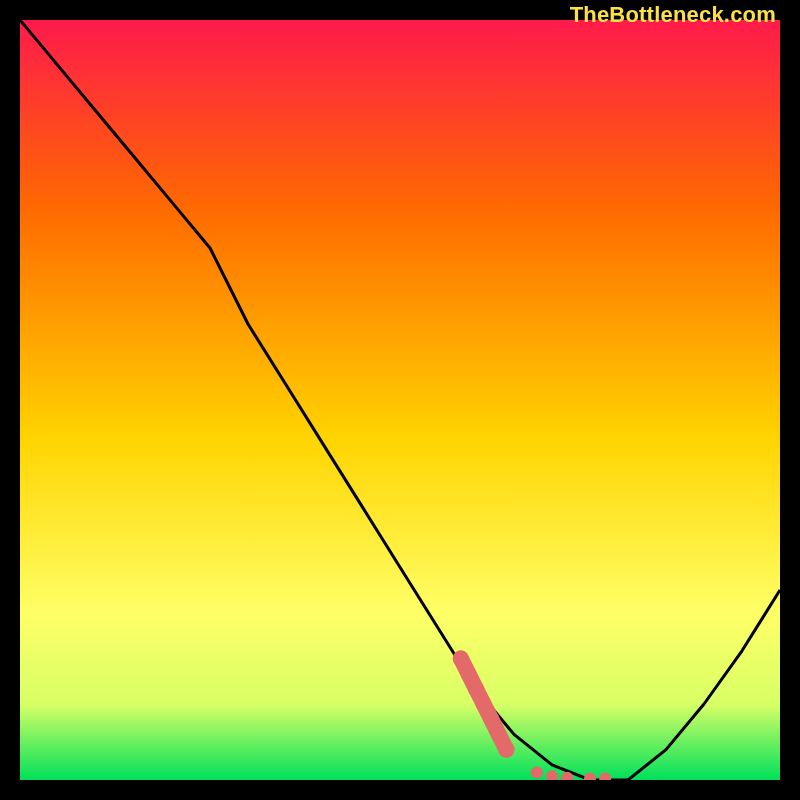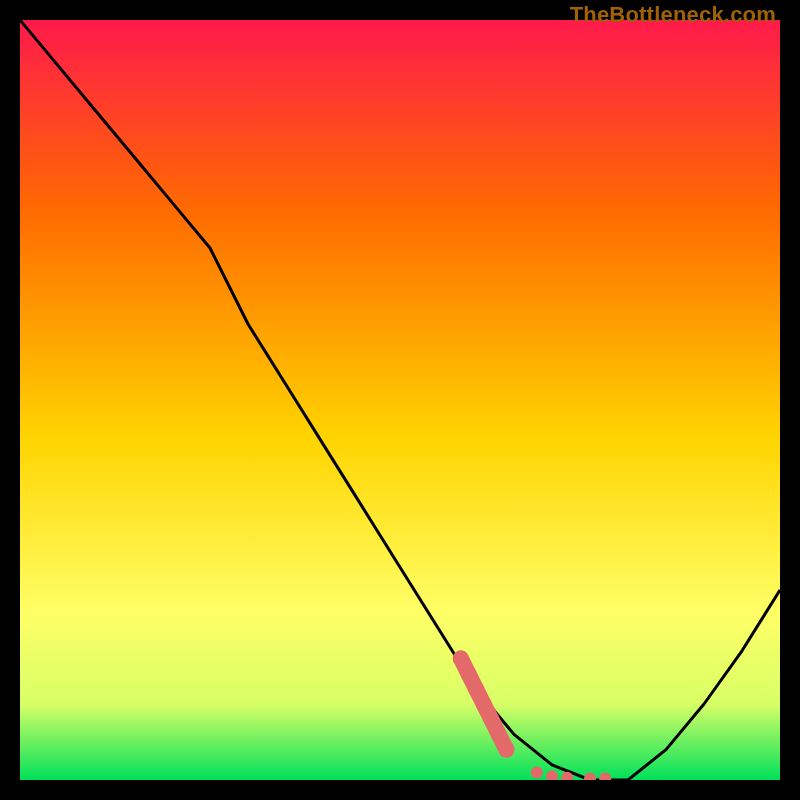--- a/index.html
+++ b/index.html
@@ -23,21 +23,21 @@
     position: absolute;
     left: 0;
     top: 0;
     width: 760px;
     height: 760px;
   }
   .watermark {
     position: absolute;
     top: 2px;
     right: 24px;
-    color: #a16207;
+    color: #fde047;
     font-size: 22px;
     font-weight: 600;
     letter-spacing: 0.2px;
     user-select: none;
   }
 </style>
 </head>
 <body>
 
 <div class="frame">

